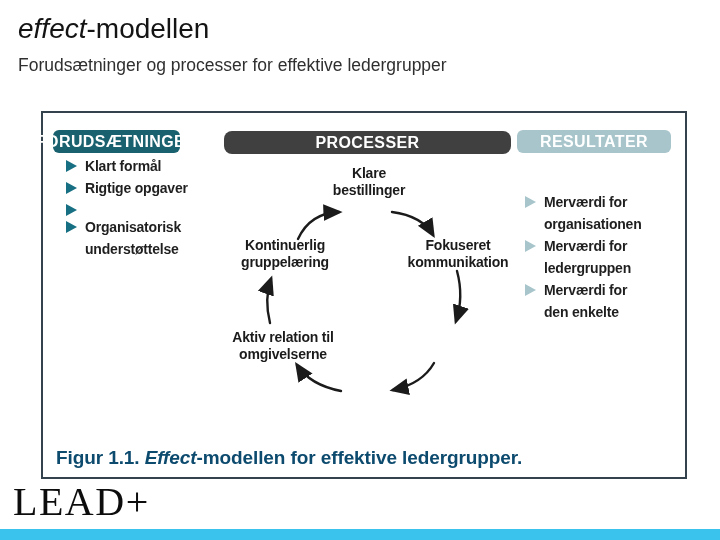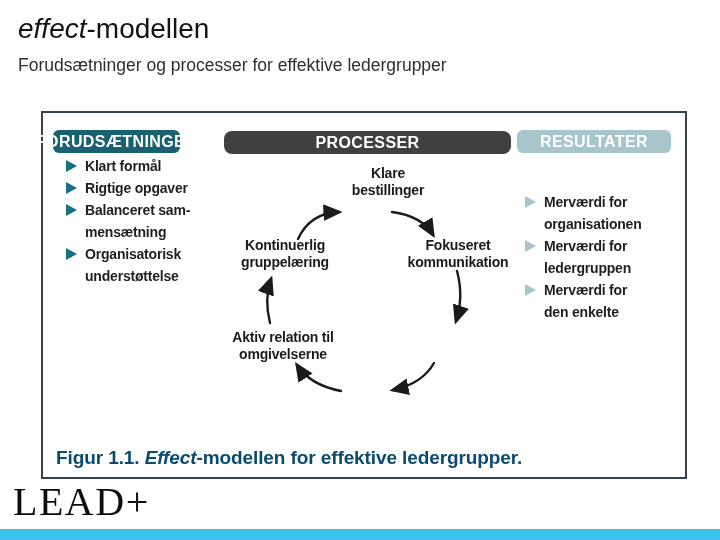--- a/index.html
+++ b/index.html
@@ -75,22 +75,20 @@
       <div class="item">
         <span class="tri"></span>
         <span class="item-text ml">Klart formål</span>
       </div>
       <div class="item">
         <span class="tri"></span>
         <span class="item-text ml">Rigtige opgaver</span>
       </div>
       <div class="item">
         <span class="tri"></span>
-        <span class="item-text ml">Balanceret sam-
-mensætning</span>
       </div>
       <div class="item">
         <span class="tri"></span>
         <span class="item-text ml">Organisatorisk
 understøttelse</span>
       </div>
     </div>
 
     <div class="list list-right">
       <div class="item">
@@ -103,21 +101,21 @@
         <span class="item-text ml">Merværdi for
 ledergruppen</span>
       </div>
       <div class="item">
         <span class="tri tri-light"></span>
         <span class="item-text ml">Merværdi for
 den enkelte</span>
       </div>
     </div>
 
-    <div class="node ml" style="left:326px;top:52px;margin-left:19px;">Klare
+    <div class="node ml" style="left:326px;top:52px;">Klare
 bestillinger</div>
     <div class="node ml" style="left:415px;top:124px;">Fokuseret
 kommunikation</div>
     <div class="node ml" style="left:240px;top:216px;">Aktiv relation til
 omgivelserne</div>
     <div class="node ml" style="left:242px;top:124px;">Kontinuerlig
 gruppelæring</div>
 
     <svg class="arrows" width="646" height="368" viewBox="0 0 646 368">
       <defs>

